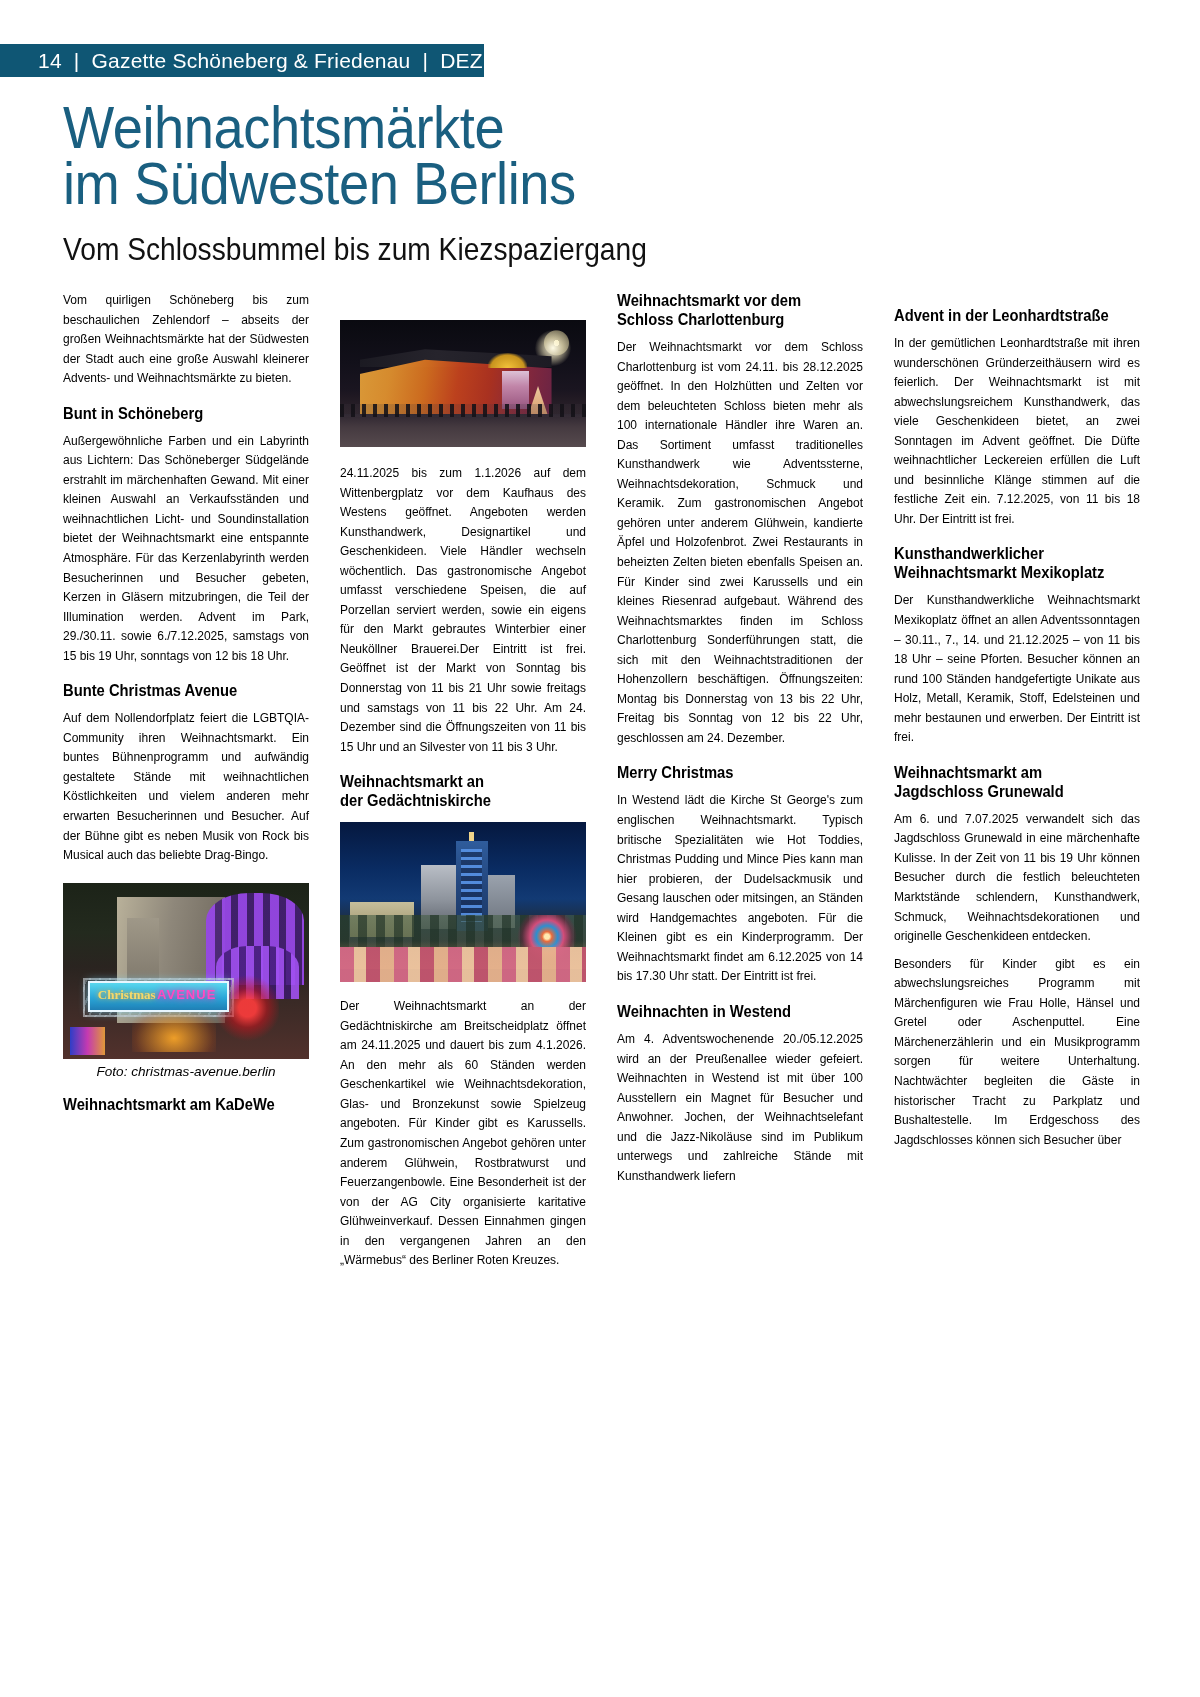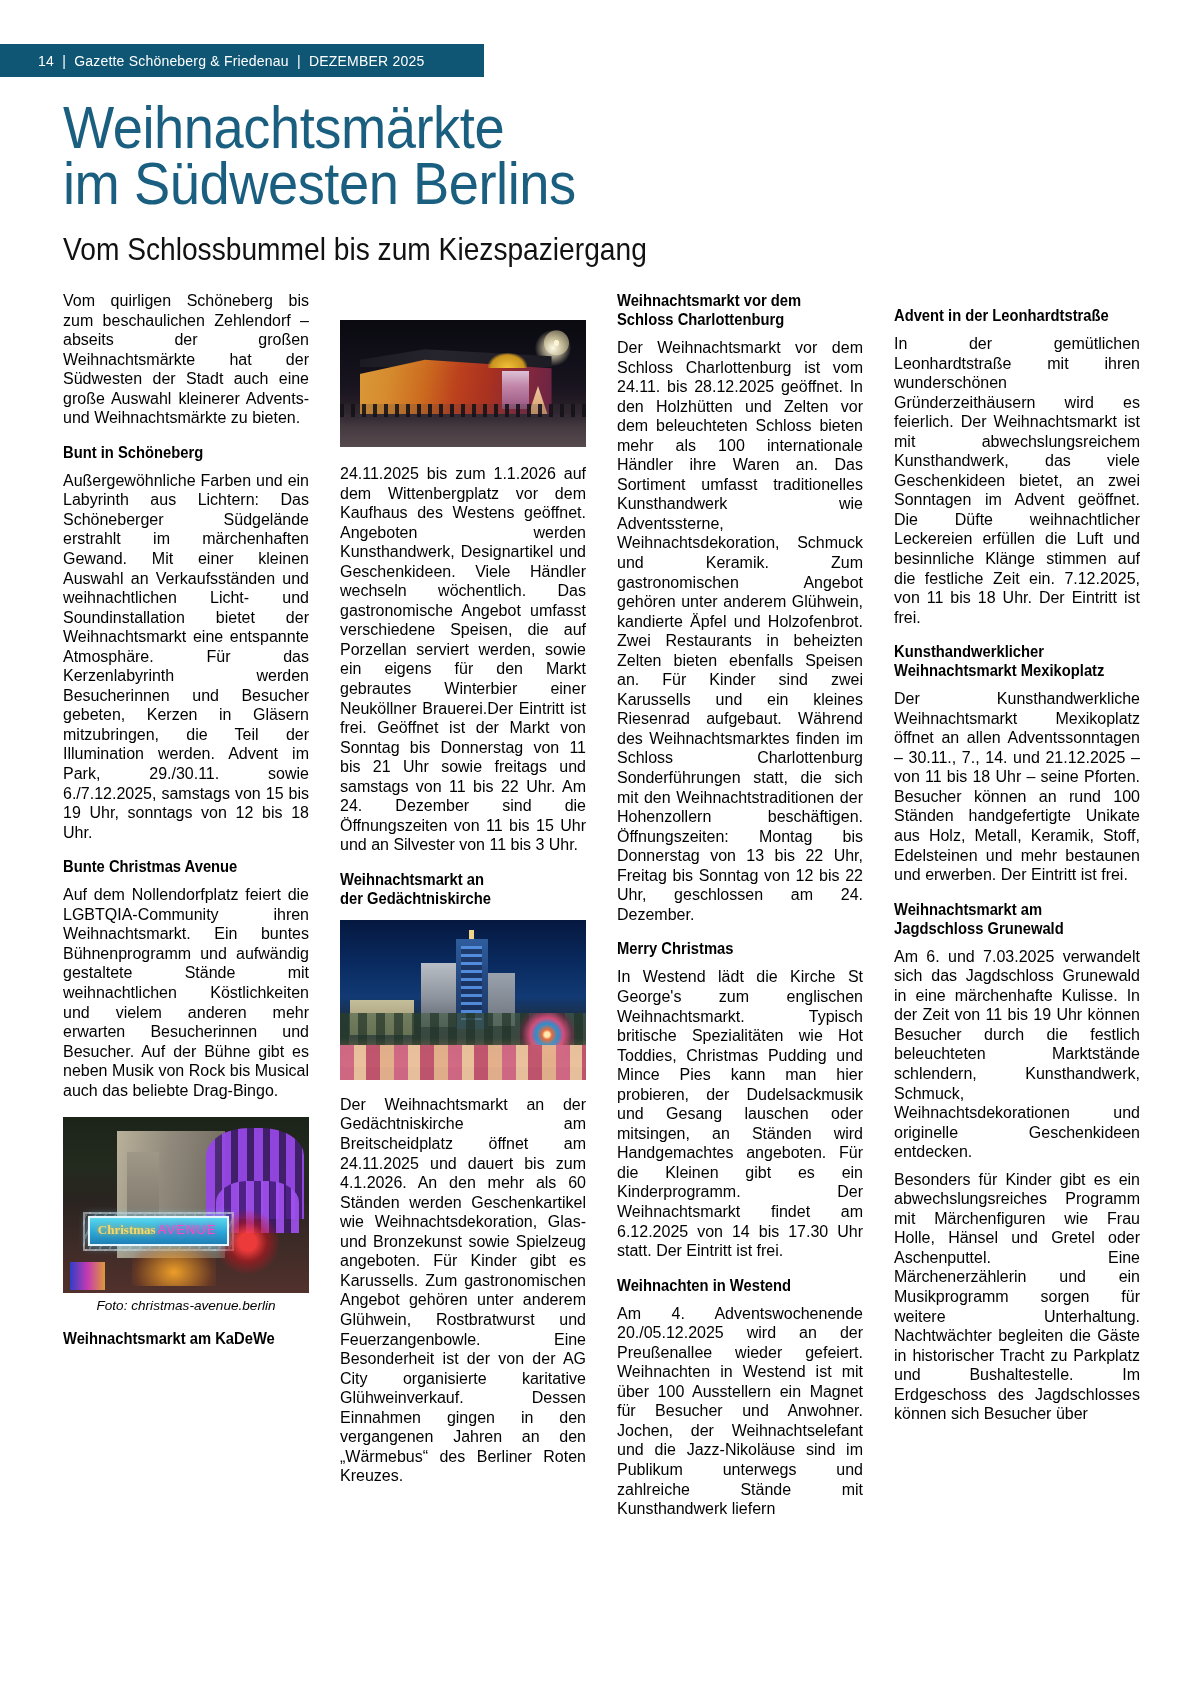--- a/index.html
+++ b/index.html
@@ -14,21 +14,21 @@
 
   
   .headerbar{
     position:absolute;left:0;top:44px;width:484px;height:33px;
     background:#0f5674;
     display:flex;align-items:center;
   }
   .headerbar .htext{
     color:#ffffff;
     font-family:"Liberation Sans", sans-serif;
-    font-size:14px;
+    font-size:21px;
     letter-spacing:.2px;
     padding-left:38px;
     white-space:pre;
   }
 
   
   .title-wrap{position:absolute;left:63px;top:100px;width:1075px;}
   .title-line{
     font-family:"Liberation Sans", sans-serif;
     font-weight:300;
@@ -61,21 +61,21 @@
     position:absolute;top:0;width:246px;
   }
   .col1{left:0;}
   .col2{left:277px;}
   .col3{left:554px;}
   .col4{left:831px;}
 
   p.body{
     margin:0 0 0 0;
     font-family:"Liberation Sans", sans-serif;
-    font-size:16px;
+    font-size:12px;
     line-height:19.55px;
     color:#000000;
     text-align:justify;
     text-justify:inter-word;
     hyphens:manual;
   }
   p.body + p.body{margin-top:8px;}
   h3.sec{
     margin:15px 0 9px 0;
     font-family:"Liberation Sans", sans-serif;
@@ -225,21 +225,21 @@
     border:2px solid #e8f6ff;
     box-shadow:0 0 10px rgba(120,220,255,.7);
   }
   .avenue .sign .t1{
     position:absolute;left:6%;top:16%;
     font-family:"Liberation Serif", serif;font-weight:bold;
     font-size:13px;color:#f6d96a;text-shadow:0 0 5px #ffae2a;
   }
   .avenue .sign .t2{
     position:absolute;right:8%;top:16%;
-    font-family:"Liberation Sans", sans-serif;font-weight:normal;
+    font-family:"Liberation Sans", sans-serif;font-weight:bold;
     font-size:13px;color:#ff49c3;text-shadow:0 0 6px #ff2aa8;letter-spacing:1px;
   }
   .avenue .truss{
     position:absolute;left:8%;top:54%;width:60%;height:20%;
     border:2px solid rgba(210,210,215,.6);
     background:repeating-linear-gradient(115deg, rgba(200,200,205,.35) 0 2px, rgba(0,0,0,0) 2px 9px);
   }
   .avenue .redtree{
     position:absolute;right:12%;top:50%;width:26%;height:42%;
     background:radial-gradient(circle at 50% 50%, rgba(255,60,60,.9) 0 18%, rgba(200,20,30,.55) 40%, rgba(120,10,20,0) 68%);
@@ -348,18 +348,18 @@
 
       <h3 class="sec">Advent in der Leonhardtstraße</h3>
       <p class="body">In der gemütlichen Leonhardtstraße mit ihren wunderschönen Gründerzeithäusern wird es feierlich. Der Weihnachtsmarkt ist mit abwechslungsreichem Kunsthandwerk, das viele Geschenkideen bietet, an zwei Sonntagen im Advent geöffnet. Die Düfte weihnachtlicher Leckereien erfüllen die Luft und besinnliche Klänge stimmen auf die festliche Zeit ein. 7.12.2025, von 11 bis 18 Uhr. Der Eintritt ist frei.</p>
 
       <h3 class="sec">Kunsthandwerklicher
 Weihnachtsmarkt Mexikoplatz</h3>
       <p class="body">Der Kunsthandwerkliche Weihnachtsmarkt Mexikoplatz öffnet an allen Adventssonntagen – 30.11., 7., 14. und 21.12.2025 – von 11 bis 18 Uhr – seine Pforten. Besucher können an rund 100 Ständen handgefertigte Unikate aus Holz, Metall, Keramik, Stoff, Edelsteinen und mehr bestaunen und erwerben. Der Eintritt ist frei.</p>
 
       <h3 class="sec">Weihnachtsmarkt am
 Jagdschloss Grunewald</h3>
-      <p class="body">Am 6. und 7.03.2025 verwandelt sich das Jagdschloss Grunewald in eine märchenhafte Kulisse. In der Zeit von 11 bis 19 Uhr können Besucher durch die festlich beleuchteten Marktstände schlendern, Kunsthandwerk, Schmuck, Weihnachtsdekorationen und originelle Geschenkideen entdecken.</p>
+      <p class="body">Am 6. und 7.07.2025 verwandelt sich das Jagdschloss Grunewald in eine märchenhafte Kulisse. In der Zeit von 11 bis 19 Uhr können Besucher durch die festlich beleuchteten Marktstände schlendern, Kunsthandwerk, Schmuck, Weihnachtsdekorationen und originelle Geschenkideen entdecken.</p>
       <p class="body">Besonders für Kinder gibt es ein abwechslungsreiches Programm mit Märchenfiguren wie Frau Holle, Hänsel und Gretel oder Aschenputtel. Eine Märchenerzählerin und ein Musikprogramm sorgen für weitere Unterhaltung. Nachtwächter begleiten die Gäste in historischer Tracht zu Parkplatz und Bushaltestelle. Im Erdgeschoss des Jagdschlosses können sich Besucher über</p>
     </div>
 
   </div>
 </div>
 
 </body></html>

